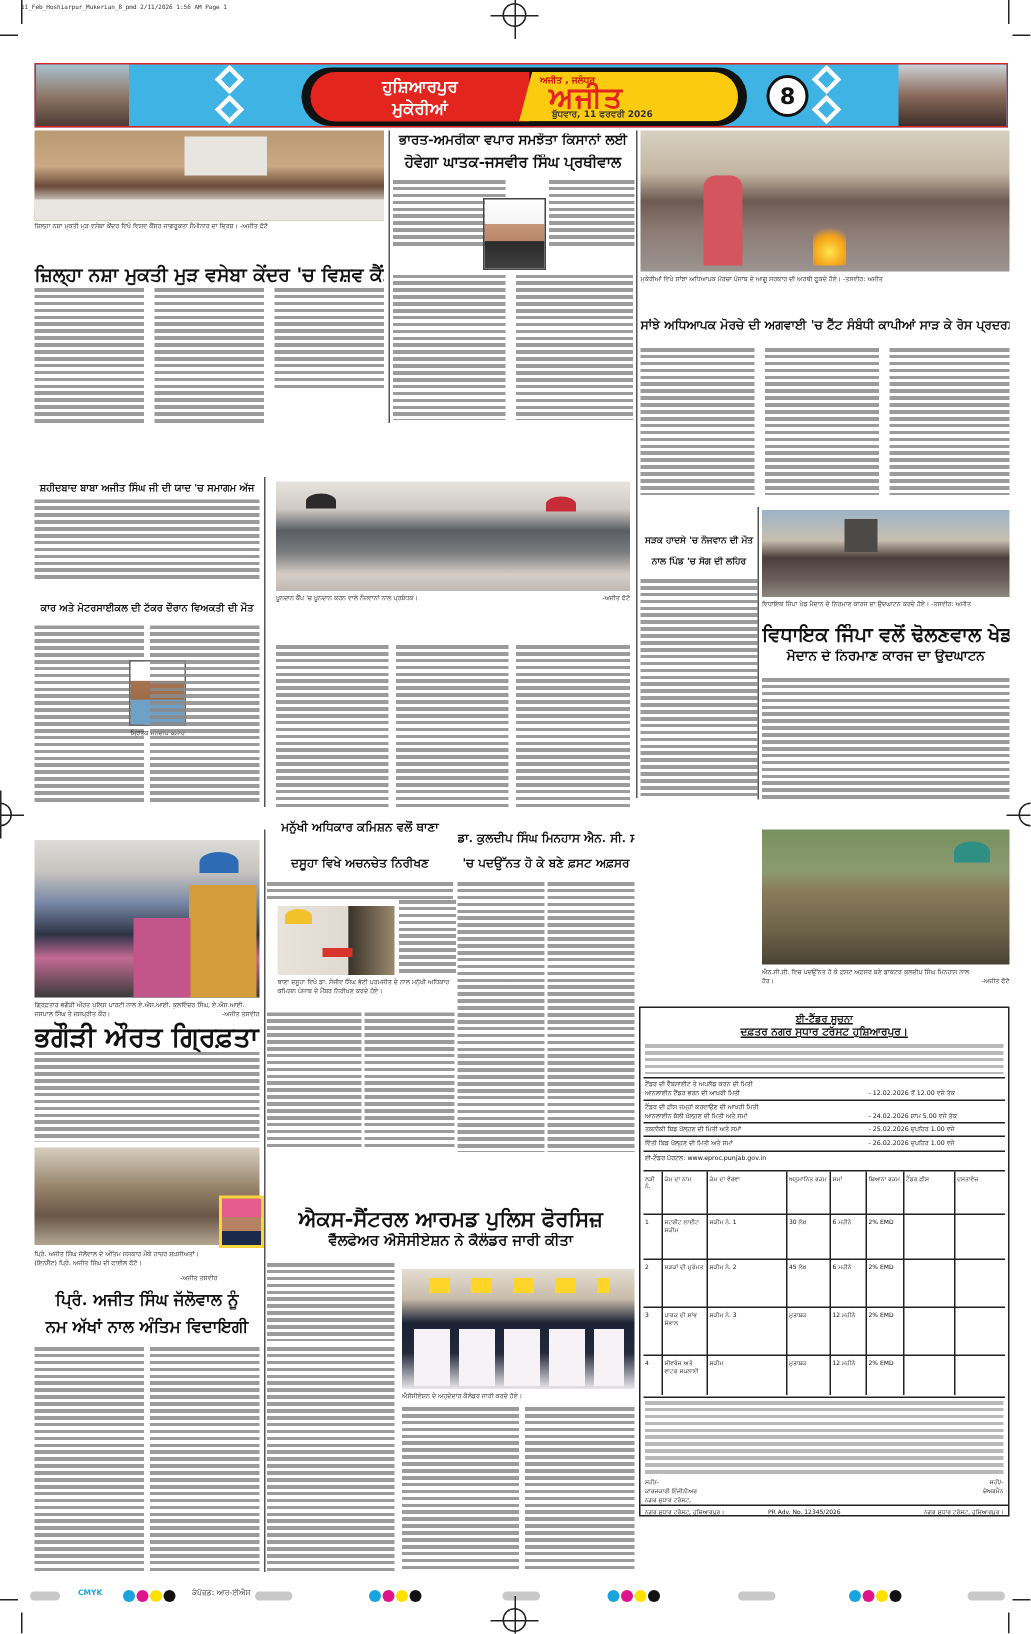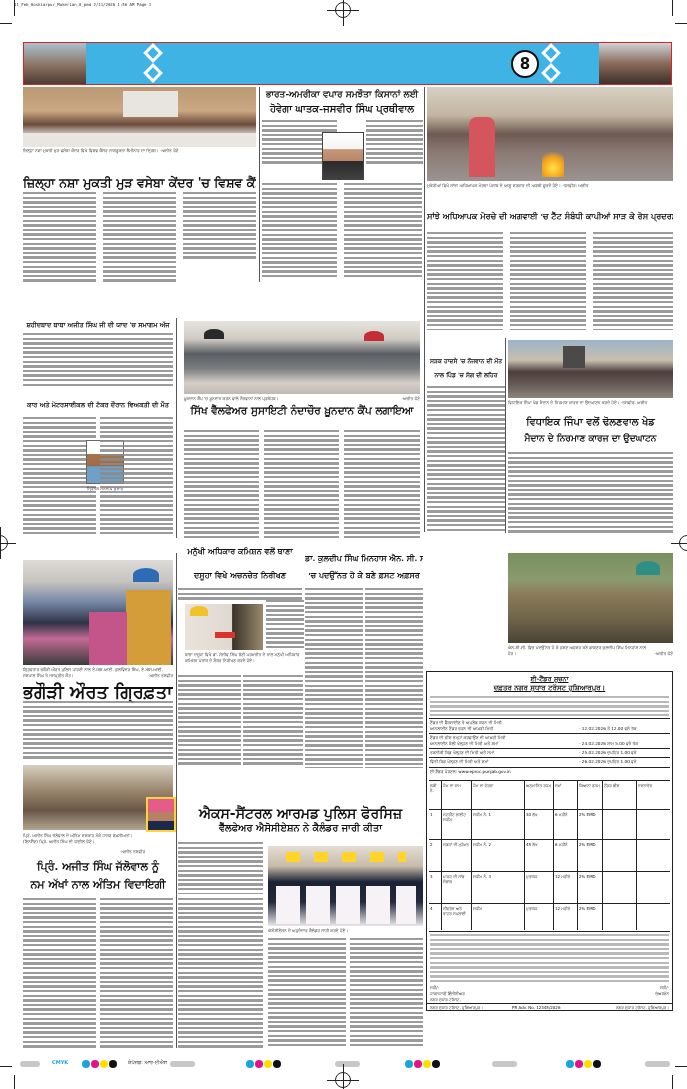--- a/index.html
+++ b/index.html
@@ -56,20 +56,31 @@
   <div class="reg" style="left:335px;top:2px"></div>
   <div class="reg" style="left:-8px;top:535px"></div>
   <div class="reg" style="right:-8px;top:535px"></div>
 
   <div class="masthead">
     <div class="mh-photo left"></div>
     <div class="mh-diamond" style="left:122px;top:3px"></div>
     <div class="mh-diamond" style="left:122px;top:23px"></div>
     <div class="mh-diamond" style="left:520px;top:3px"></div>
     <div class="mh-diamond" style="left:520px;top:23px"></div>
+    <div class="mh-pill">
+      <div class="mh-red">
+        <div>ਹੁਸ਼ਿਆਰਪੁਰ</div>
+        <div>ਮੁਕੇਰੀਆਂ</div>
+      </div>
+      <div class="mh-yellow">
+        <div class="mh-city">ਅਜੀਤ , ਜਲੰਧਰ</div>
+        <div class="mh-ajit">ਅਜੀਤ</div>
+        <div class="mh-date">ਬੁੱਧਵਾਰ, 11 ਫਰਵਰੀ 2026</div>
+      </div>
+    </div>
     <div class="mh-pageno">8</div>
     <div class="mh-photo right"></div>
   </div>
 
   <div class="photo" style="left:23px;top:87px;width:233px;height:60px;background:linear-gradient(180deg,#b99a73 0%,#caa883 40%,#6b4a3a 62%,#d8d3cb 80%,#a78c6c 100%)">
     <div style="position:absolute;left:100px;top:4px;width:55px;height:26px;background:#e8e4e0"></div>
     <div style="position:absolute;left:0;bottom:0;width:100%;height:14px;background:#e9e6e1"></div>
   </div>
   <div class="cap" style="left:23px;top:148px;width:233px">ਜ਼ਿਲ੍ਹਾ ਨਸ਼ਾ ਮੁਕਤੀ ਮੁੜ ਵਸੇਬਾ ਕੇਂਦਰ ਵਿਖੇ ਵਿਸ਼ਵ ਕੈਂਸਰ ਜਾਗਰੂਕਤਾ ਸੈਮੀਨਾਰ ਦਾ ਦ੍ਰਿਸ਼।  -ਅਜੀਤ ਫੋਟੋ</div>
   <div class="hl" style="left:23px;top:175px;width:233px;font-size:12.5px">ਜ਼ਿਲ੍ਹਾ ਨਸ਼ਾ ਮੁਕਤੀ ਮੁੜ ਵਸੇਬਾ ਕੇਂਦਰ 'ਚ ਵਿਸ਼ਵ ਕੈਂਸਰ ਜਾਗਰੂਕਤਾ ਸੈਮੀਨਾਰ</div>
@@ -102,33 +113,32 @@
   <div class="photo" style="left:86px;top:440px;width:38px;height:44px;border:1px solid #666;background:linear-gradient(180deg,#fff 0%,#fff 30%,#a7734f 31%,#9e6b49 60%,#6fa0c5 61%,#6fa0c5 100%)"></div>
   <div class="cap" style="left:86px;top:486px;width:38px;text-align:center">ਮ੍ਰਿਤਕ ਮਨਦੀਪ ਕੁਮਾਰ</div>
   <div class="body" style="left:100px;top:417px;width:73px;height:118px"></div>
 
   <div class="photo" style="left:184px;top:321px;width:236px;height:73px;background:linear-gradient(180deg,#e6e3de 0%,#cfcac3 25%,#5a5e63 45%,#7b7d7f 65%,#d6cdc7 85%,#bfb8b2 100%)">
     <div style="position:absolute;left:20px;top:8px;width:20px;height:10px;background:#2a2a2a;border-radius:50% 50% 0 0"></div>
     <div style="position:absolute;left:180px;top:10px;width:20px;height:10px;background:#c62c35;border-radius:50% 50% 0 0"></div>
   </div>
   <div class="cap" style="left:184px;top:396px;width:190px">ਖ਼ੂਨਦਾਨ ਕੈਂਪ 'ਚ ਖ਼ੂਨਦਾਨ ਕਰਨ ਵਾਲੇ ਨੌਜਵਾਨਾਂ ਨਾਲ ਪ੍ਰਬੰਧਕ।</div>
   <div class="cap" style="left:380px;top:396px;width:40px;text-align:right">-ਅਜੀਤ ਫੋਟੋ</div>
-  <div class="hl" style="left:184px;top:404px;width:236px;font-size:10.5px">ਸਿੱਖ ਵੈੱਲਫੇਅਰ ਸੁਸਾਇਟੀ ਨੰਦਾਚੌਰ ਖ਼ੂਨਦਾਨ ਕੈਂਪ ਲਗਾਇਆ</div>
   <div class="body" style="left:184px;top:430px;width:75px;height:110px"></div>
   <div class="body" style="left:264px;top:430px;width:75px;height:110px"></div>
   <div class="body" style="left:344px;top:430px;width:76px;height:110px"></div>
 
   <div class="hl" style="left:427px;top:357px;width:78px;font-size:6px">ਸੜਕ ਹਾਦਸੇ 'ਚ ਨੌਜਵਾਨ ਦੀ ਮੌਤ</div>
   <div class="hl" style="left:427px;top:371px;width:78px;font-size:6px">ਨਾਲ ਪਿੰਡ 'ਚ ਸੋਗ ਦੀ ਲਹਿਰ</div>
   <div class="body" style="left:427px;top:386px;width:78px;height:146px"></div>
   <div class="photo" style="left:508px;top:340px;width:165px;height:58px;background:linear-gradient(180deg,#9cb4c8 0%,#c8bfae 35%,#4c3e3b 55%,#6b5f5c 80%,#8e877d 100%)">
     <div style="position:absolute;left:55px;top:6px;width:22px;height:22px;background:#4c4a48"></div>
   </div>
   <div class="cap" style="left:508px;top:400px;width:165px">ਵਿਧਾਇਕ ਜਿੰਪਾ ਖੇਡ ਮੈਦਾਨ ਦੇ ਨਿਰਮਾਣ ਕਾਰਜ ਦਾ ਉਦਘਾਟਨ ਕਰਦੇ ਹੋਏ। -ਤਸਵੀਰ: ਅਜੀਤ</div>
-  <div class="hl" style="left:508px;top:416px;width:165px;font-size:10px">ਵਿਧਾਇਕ ਜਿੰਪਾ ਵਲੋਂ ਢੋਲਣਵਾਲ ਖੇਡ</div>
+  <div class="hl" style="left:508px;top:416px;width:165px;font-size:13px">ਵਿਧਾਇਕ ਜਿੰਪਾ ਵਲੋਂ ਢੋਲਣਵਾਲ ਖੇਡ</div>
   <div class="hl" style="left:508px;top:433px;width:165px;font-size:9px">ਮੈਦਾਨ ਦੇ ਨਿਰਮਾਣ ਕਾਰਜ ਦਾ ਉਦਘਾਟਨ</div>
   <div class="body" style="left:508px;top:452px;width:165px;height:82px"></div>
 
   <div class="photo" style="left:23px;top:560px;width:150px;height:105px;background:linear-gradient(180deg,#dcdbd8 0%,#c8c4bf 20%,#7688a6 40%,#2f3346 60%,#c36a94 75%,#3b3b3b 100%)">
     <div style="position:absolute;left:110px;top:8px;width:26px;height:14px;background:#2d6bb5;border-radius:50% 50% 0 0"></div>
     <div style="position:absolute;left:103px;top:30px;width:45px;height:75px;background:#d59c3a"></div>
     <div style="position:absolute;left:66px;top:52px;width:38px;height:53px;background:#c4558a"></div>
   </div>
   <div class="cap" style="left:23px;top:667px;width:150px">ਗ੍ਰਿਫ਼ਤਾਰ ਭਗੌੜੀ ਔਰਤ ਪੁਲਿਸ ਪਾਰਟੀ ਨਾਲ ਏ.ਐਸ.ਆਈ. ਕੁਲਵਿੰਦਰ ਸਿੰਘ, ਏ.ਐਸ.ਆਈ. ਜਸਪਾਲ ਸਿੰਘ ਤੇ ਜਸਪ੍ਰੀਤ ਕੌਰ।</div>
   <div class="cap" style="left:130px;top:673px;width:43px;text-align:right">-ਅਜੀਤ ਤਸਵੀਰ</div>

